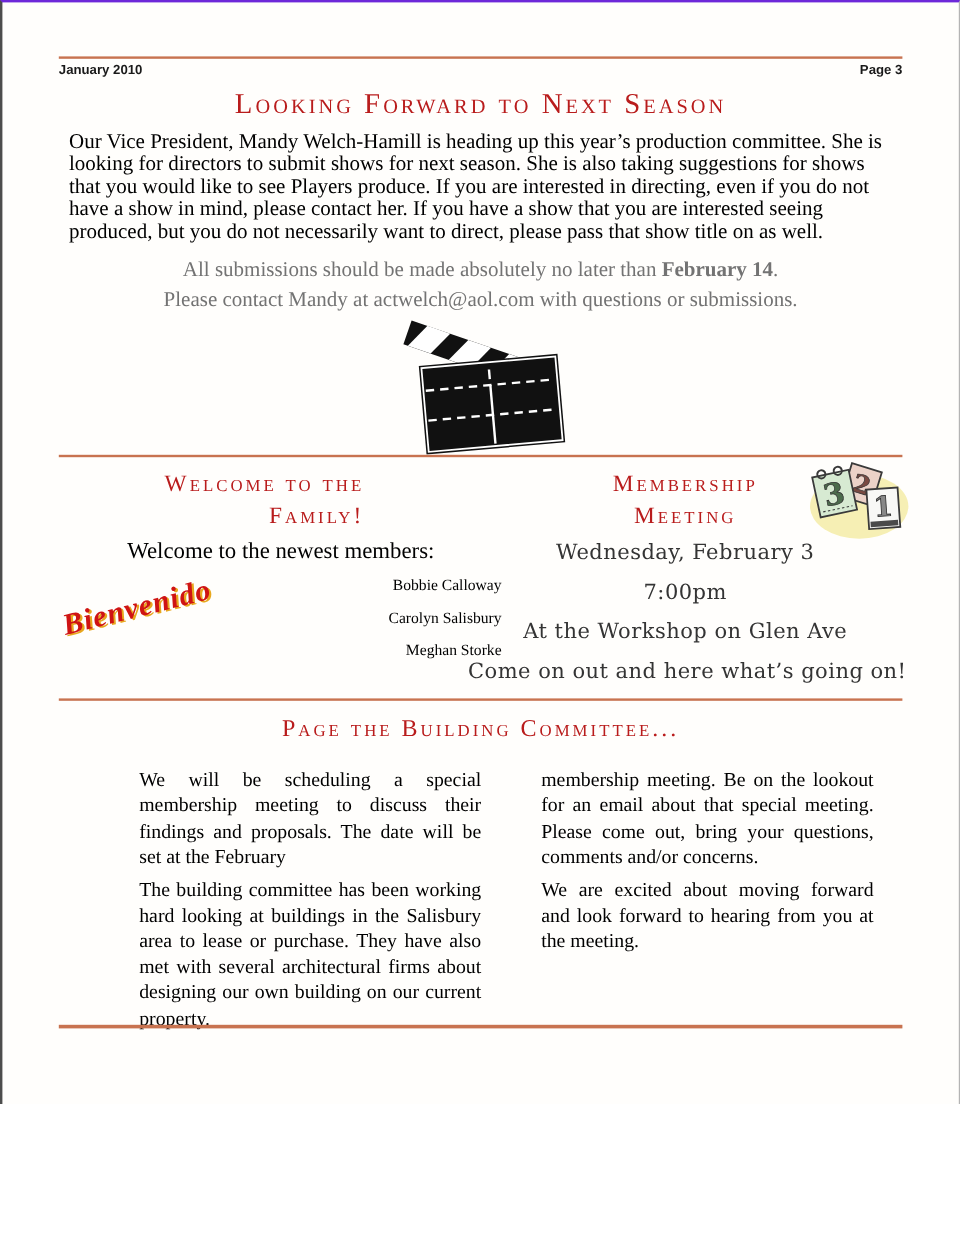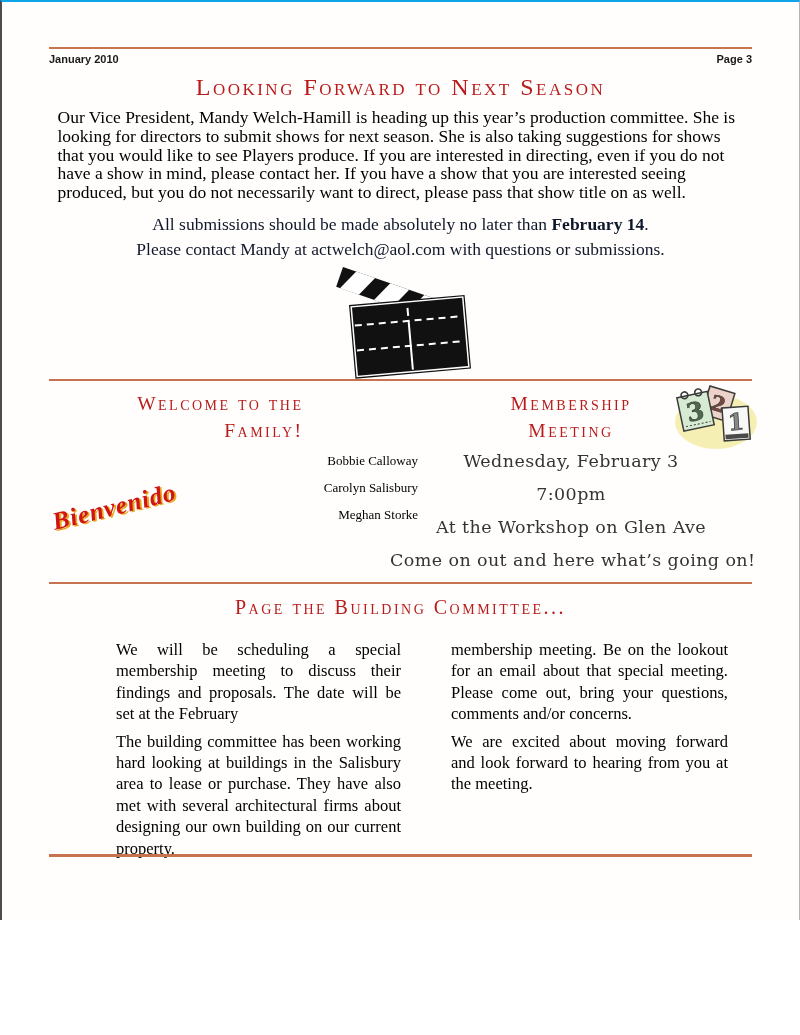--- a/index.html
+++ b/index.html
@@ -1,19 +1,19 @@
 <!DOCTYPE html>
 <html lang="en"><head>
 <meta charset="utf-8">
 <style>
   * { margin:0; padding:0; box-sizing:border-box; }
   body { background:#ffffff; font-family:"Liberation Serif","DejaVu Serif",serif; }
   .page {
     position:relative; width:800px; height:920px; background:#fffefc;
-    border-top:2px solid #0ea5e9; border-left:2px solid #4d4d4d;
+    border-top:2px solid #6d28d9; border-left:2px solid #4d4d4d;
     border-right:1px solid #b4b4b4; overflow:hidden;
   }
   .content { margin:0 47px; }
   .rule { height:2px; background:#c87350; }
   .rule-top { margin-top:45px; }
   .rule-bottom { position:absolute; left:47px; right:47px; bottom:63px; height:3px; background:#c87350; }
 
   .header-row {
     display:flex; justify-content:space-between; margin-top:4px;
     font-family:"Liberation Sans","DejaVu Sans",sans-serif; font-weight:bold;
@@ -23,21 +23,21 @@
   .sc-head {
     font-variant:small-caps; font-weight:normal; color:#b91c1c;
     font-family:"Liberation Serif","DejaVu Serif",serif;
   }
   .season-title { margin-top:9px; text-align:center; font-size:24px; letter-spacing:2.5px; }
 
   .intro {
     margin:7px auto 0 auto; width:686px; text-align:left;
     font-size:17.5px; line-height:18.8px; color:#000;
   }
-  .center-line { text-align:center; font-size:17.5px; color:#0f172a; }
+  .center-line { text-align:center; font-size:17.5px; color:#737373; }
   .deadline { margin-top:12px; }
   .contact { margin-top:4px; }
 
   .clapper-wrap { margin-top:3px; text-align:center; height:116px; }
 
   .split-section { display:flex; position:relative; padding-top:9px; height:201px; }
   .col-welcome { width:342px; position:relative; text-align:right; }
   .col-meeting { width:362px; position:relative; text-align:center; }
   .sub-head { font-size:19.5px; letter-spacing:2.5px; line-height:27px; }
   .head-welcome { width:230px; margin:0 auto; position:relative; left:-31px; }
@@ -100,20 +100,21 @@
           <line x1="58" y1="8" x2="58" y2="16" stroke="#fff" stroke-width="2"></line>
         </g>
       </svg>
     </div>
 
     <div class="rule"></div>
 
     <div class="split-section">
       <div class="col-welcome">
         <h2 class="sc-head sub-head head-welcome">Welcome to the Family!</h2>
+        <p class="welcome-sub">Welcome to the newest members:</p>
         <div class="members">
             <div>Bobbie Calloway</div>
             <div>Carolyn Salisbury</div>
             <div>Meghan Storke</div>
           </div>
         <div class="stamp">Bienvenido</div>
       </div>
 
       <div class="col-meeting">
         <h2 class="sc-head sub-head head-meeting">Membership Meeting</h2>

